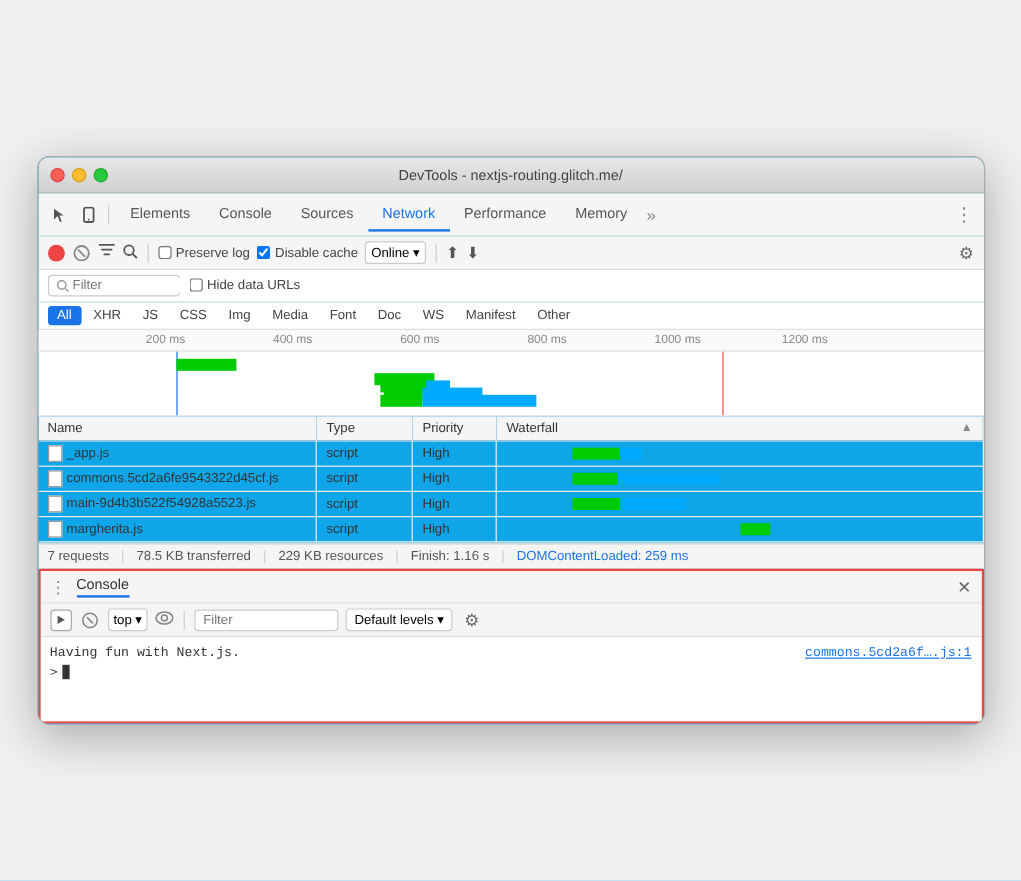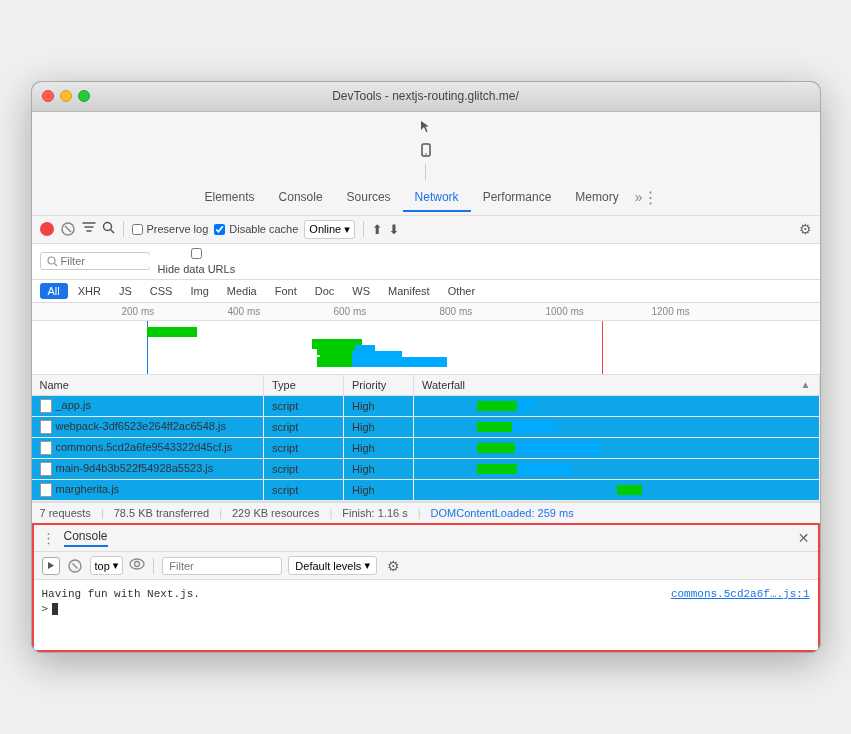--- a/index.html
+++ b/index.html
@@ -52,21 +52,20 @@
       font-weight: 500;
     }
     
     .toolbar {
       background: #f5f5f5;
       border-bottom: 1px solid #ddd;
       display: flex;
       align-items: center;
       padding: 4px 8px;
       gap: 4px;
-      flex-direction: column;
     }
     .toolbar-icon {
       width: 20px;
       height: 20px;
       display: flex;
       align-items: center;
       justify-content: center;
       color: #555;
       cursor: pointer;
       border-radius: 3px;
@@ -190,25 +189,23 @@
     }
     .filter-input {
       border: none;
       outline: none;
       font-size: 11px;
       width: 90px;
       color: #333;
     }
     .hide-data-label {
       display: flex;
-      align-items: center;
       gap: 4px;
       font-size: 11px;
       color: #444;
-      flex-direction: column;
     }
     
     .type-filter-bar {
       background: #fff;
       border-bottom: 1px solid #ddd;
       display: flex;
       align-items: center;
       padding: 3px 8px;
       gap: 2px;
     }
@@ -569,33 +566,20 @@
           <td>script</td>
           <td>High</td>
           <td class="waterfall-cell">
             <div class="waterfall-bar-container">
               <div style="position:absolute;left:55px;top:0;width:40px;height:10px;background:#0c0;"></div>
               <div style="position:absolute;left:95px;top:0;width:18px;height:10px;background:#0af;"></div>
             </div>
           </td>
         </tr>
 
-        <tr>
-          <td class="name-cell">
-            <span class="file-icon"></span>webpack-3df6523e264ff2ac6548.js
-          </td>
-          <td>script</td>
-          <td>High</td>
-          <td class="waterfall-cell">
-            <div class="waterfall-bar-container">
-              <div style="position:absolute;left:55px;top:0;width:35px;height:10px;background:#0c0;"></div>
-              <div style="position:absolute;left:90px;top:0;width:45px;height:10px;background:#0af;"></div>
-            </div>
-          </td>
-        </tr>
 
         <tr>
           <td class="name-cell">
             <span class="file-icon"></span>commons.5cd2a6fe9543322d45cf.js
           </td>
           <td>script</td>
           <td>High</td>
           <td class="waterfall-cell">
             <div class="waterfall-bar-container">
               <div style="position:absolute;left:55px;top:0;width:38px;height:10px;background:#0c0;"></div>

